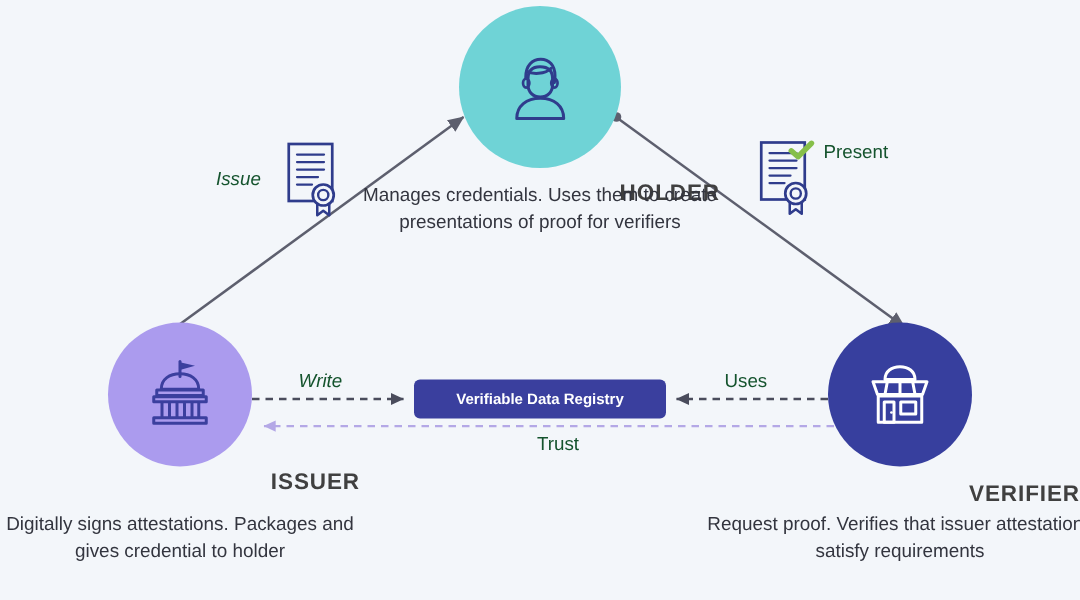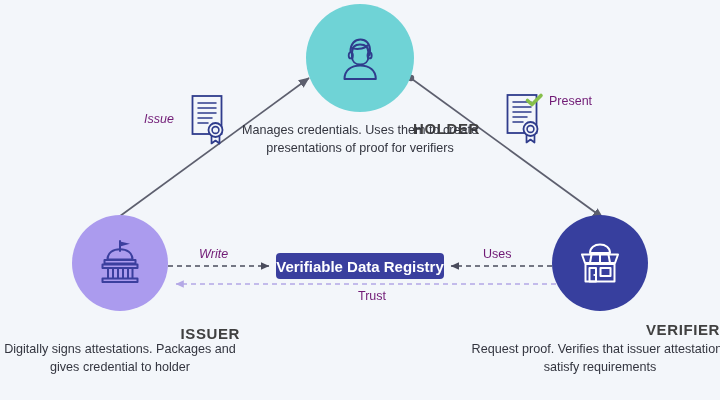--- a/index.html
+++ b/index.html
@@ -62,21 +62,21 @@
     position: absolute;
     width: 260px;
     left: -130px;
     text-align: center;
     font-size: 12.6px;
     line-height: 1.42;
     color: #33353f;
   }
   .holder-title { top: 62px; }
   .holder-desc  { top: 64px; }
-  .issuer-title { top: 62px; }
+  .issuer-title { top: 50px; }
   .issuer-desc  { top: 78px; }
   .verifier-title { top: 58px; }
   .verifier-desc  { top: 78px; }
 
   
   #arrows {
     position: absolute;
     left: 0; top: 0;
     width: 720px; height: 400px;
     pointer-events: none;
@@ -85,41 +85,41 @@
   
   .cred {
     position: absolute;
   }
   .cred-issue   { left: 188px; top: 93px; }
   .cred-present { left: 503px; top: 92px; }
 
   .edge-label {
     position: absolute;
     font-size: 12.5px;
-    color: #701a75;
+    color: #14532d;
     white-space: nowrap;
   }
   .label-issue   { left: 144px; top: 112px; font-style: italic; }
   .label-present { left: 549px; top: 94px; }
   .label-write   { left: 199px; top: 247px; font-style: italic; }
   .label-read    { left: 483px; top: 247px; }
   .label-trust   { left: 345px; top: 289px; margin-left: 13px; }
 
   
   .registry {
     position: absolute;
     left: 276px; top: 253px;
     width: 168px; height: 26px;
     background: #3a3f9e;
     border-radius: 4px;
     display: flex;
     align-items: center;
     justify-content: center;
     color: #ffffff;
-    font-size: 15px;
+    font-size: 10px;
     font-weight: bold;
   }
 </style>
 </head>
 <body>
 
 <div id="canvas">
 
   <svg id="arrows" viewBox="0 0 720 400" xmlns="http://www.w3.org/2000/svg">
     <defs>

